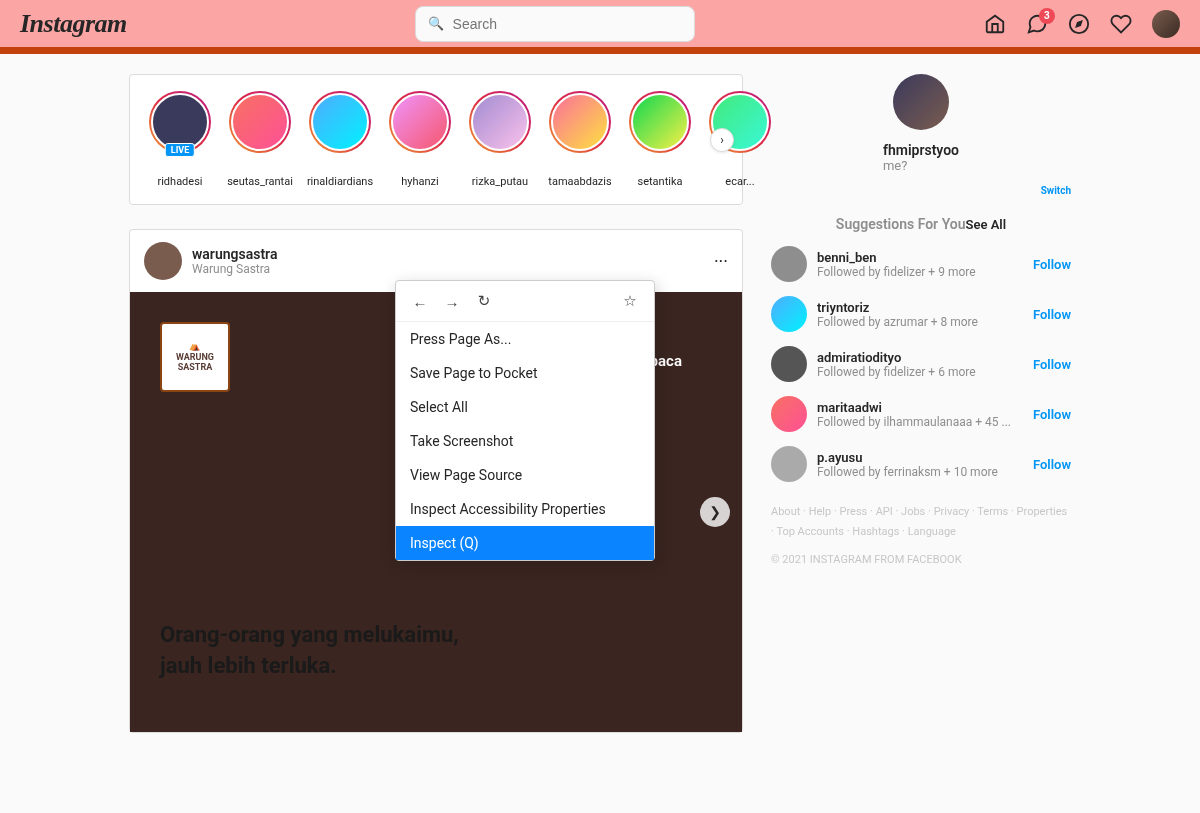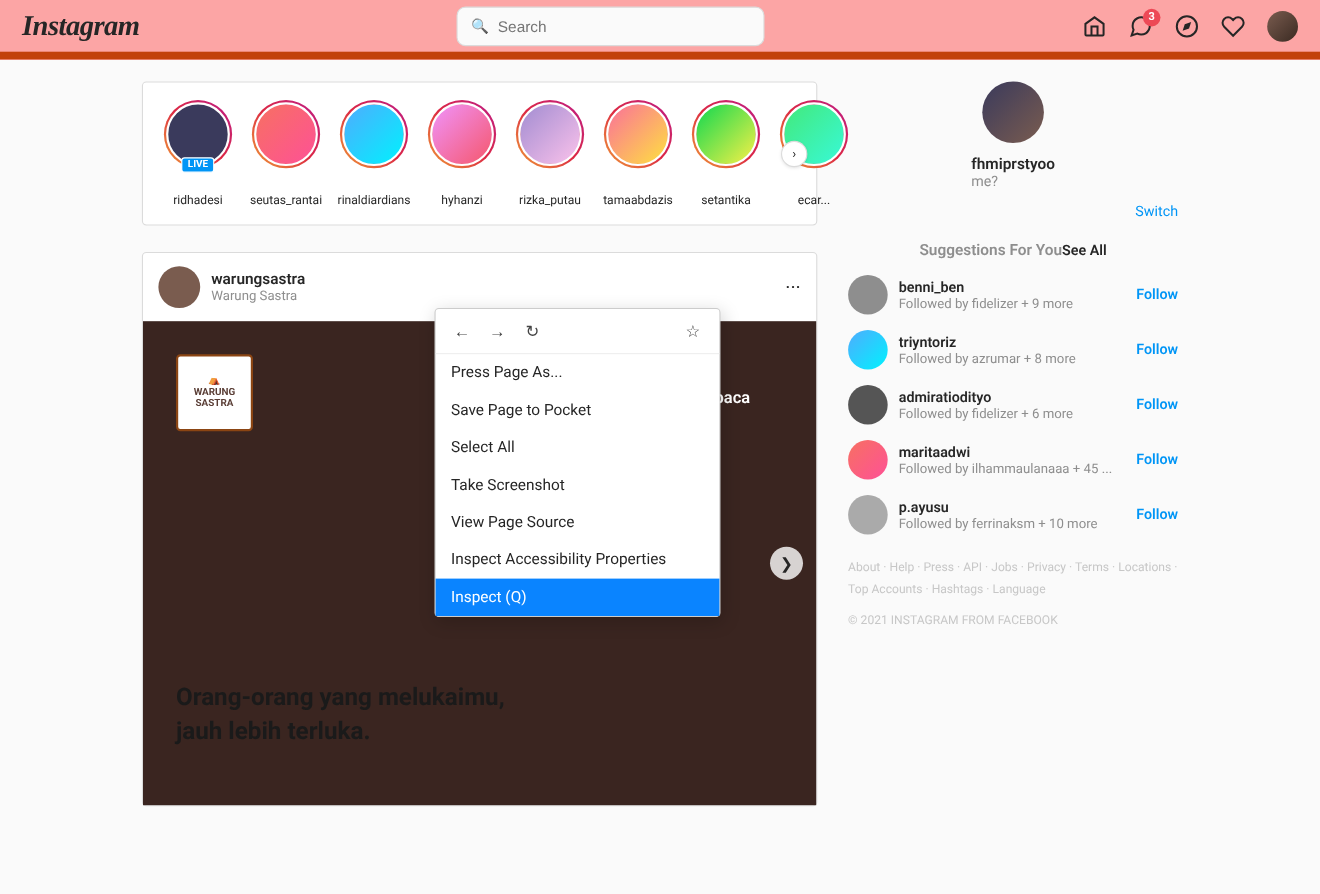--- a/index.html
+++ b/index.html
@@ -188,21 +188,21 @@
     }
     .sidebar-avatar {
       width: 56px; height: 56px; border-radius: 50%;
       background: linear-gradient(135deg, #667eea, #764ba2);
       overflow: hidden; flex-shrink: 0;
     }
     .sidebar-username { font-weight: 600; font-size: 14px; }
     .sidebar-subtext { font-size: 13px; color: #8e8e8e; }
     .switch-btn {
       margin-left: auto; color: #0095f6;
-      font-size: 13px; font-weight: 400; cursor: pointer;
+      font-size: 10px; font-weight: 700; cursor: pointer;
     }
     #suggestions-header {
       display: flex; justify-content: center; align-items: center;
       margin-bottom: 14px;
     }
     .suggestions-title { font-size: 14px; font-weight: 600; color: #8e8e8e; }
     .see-all-link { font-size: 13px; font-weight: 600; color: #262626; cursor: pointer; }
     .suggestion-item {
       display: flex; align-items: center; gap: 10px; margin-bottom: 14px;
     }
@@ -458,21 +458,21 @@
 
     <div id="sidebar-footer">
       <div>
         <a href="#">About</a> ·
         <a href="#">Help</a> ·
         <a href="#">Press</a> ·
         <a href="#">API</a> ·
         <a href="#">Jobs</a> ·
         <a href="#">Privacy</a> ·
         <a href="#">Terms</a> ·
-        <a href="#">Locations</a> ·
+        <a href="#">Properties</a> ·
         <a href="#">Top Accounts</a> ·
         <a href="#">Hashtags</a> ·
         <a href="#">Language</a>
       </div>
       <div class="footer-copyright">© 2021 INSTAGRAM FROM FACEBOOK</div>
     </div>
   </div>
 </div>
 
 </body></html>

